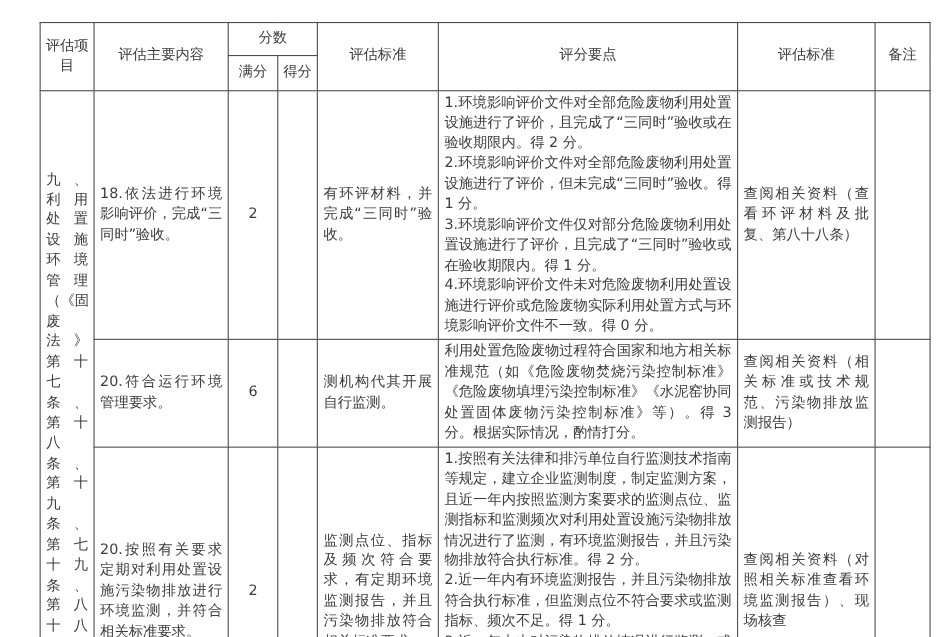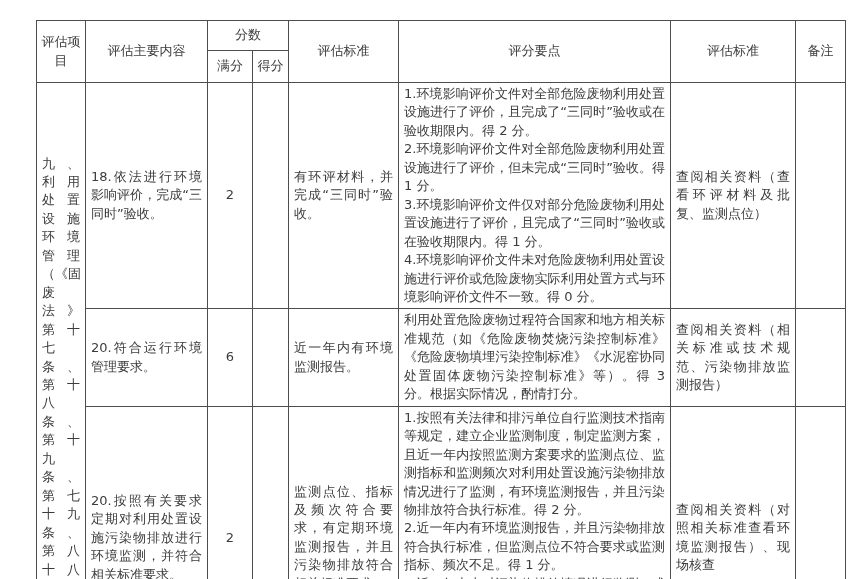--- a/index.html
+++ b/index.html
@@ -102,29 +102,29 @@
     <tr style="height:160px">
       <td rowspan="3" class="item-col">九、利用处置设施环境管理（《固废法》第十七条、第十八条、第十九条、第七十九条、第八十八条）</td>
       <td class="cell-just">18.依法进行环境影响评价，完成“三同时”验收。</td>
       <td class="cell-center">2</td>
       <td class="cell-center"></td>
       <td class="cell-just">有环评材料，并完成“三同时”验收。</td>
       <td class="cell-points">1.环境影响评价文件对全部危险废物利用处置设施进行了评价，且完成了“三同时”验收或在验收期限内。得 2 分。
 2.环境影响评价文件对全部危险废物利用处置设施进行了评价，但未完成“三同时”验收。得 1 分。
 3.环境影响评价文件仅对部分危险废物利用处置设施进行了评价，且完成了“三同时”验收或在验收期限内。得 1 分。
 4.环境影响评价文件未对危险废物利用处置设施进行评价或危险废物实际利用处置方式与环境影响评价文件不一致。得 0 分。</td>
-      <td class="cell-just">查阅相关资料（查看环评材料及批复、监测点位）</td>
+      <td class="cell-just">查阅相关资料（查看环评材料及批复、第八十八条）</td>
       <td class="cell-center"></td>
     </tr>
 
     <tr style="height:90px">
       <td class="cell-just">20.符合运行环境管理要求。</td>
       <td class="cell-center">6</td>
       <td class="cell-center"></td>
-      <td class="cell-just">近一年内有环境监测报告。</td>
+      <td class="cell-just">测机构代其开展自行监测。</td>
       <td class="cell-points">利用处置危险废物过程符合国家和地方相关标准规范（如《危险废物焚烧污染控制标准》《危险废物填埋污染控制标准》《水泥窑协同处置固体废物污染控制标准》等）。得 3 分。根据实际情况，酌情打分。</td>
       <td class="cell-just">查阅相关资料（相关标准或技术规范、污染物排放监测报告）</td>
       <td class="cell-center"></td>
     </tr>
 
     <tr style="height:205px">
       <td class="cell-just">20.按照有关要求定期对利用处置设施污染物排放进行环境监测，并符合相关标准要求。</td>
       <td class="cell-center">2</td>
       <td class="cell-center"></td>
       <td class="cell-just">监测点位、指标及频次符合要求，有定期环境监测报告，并且污染物排放符合相关标准要求。</td>

